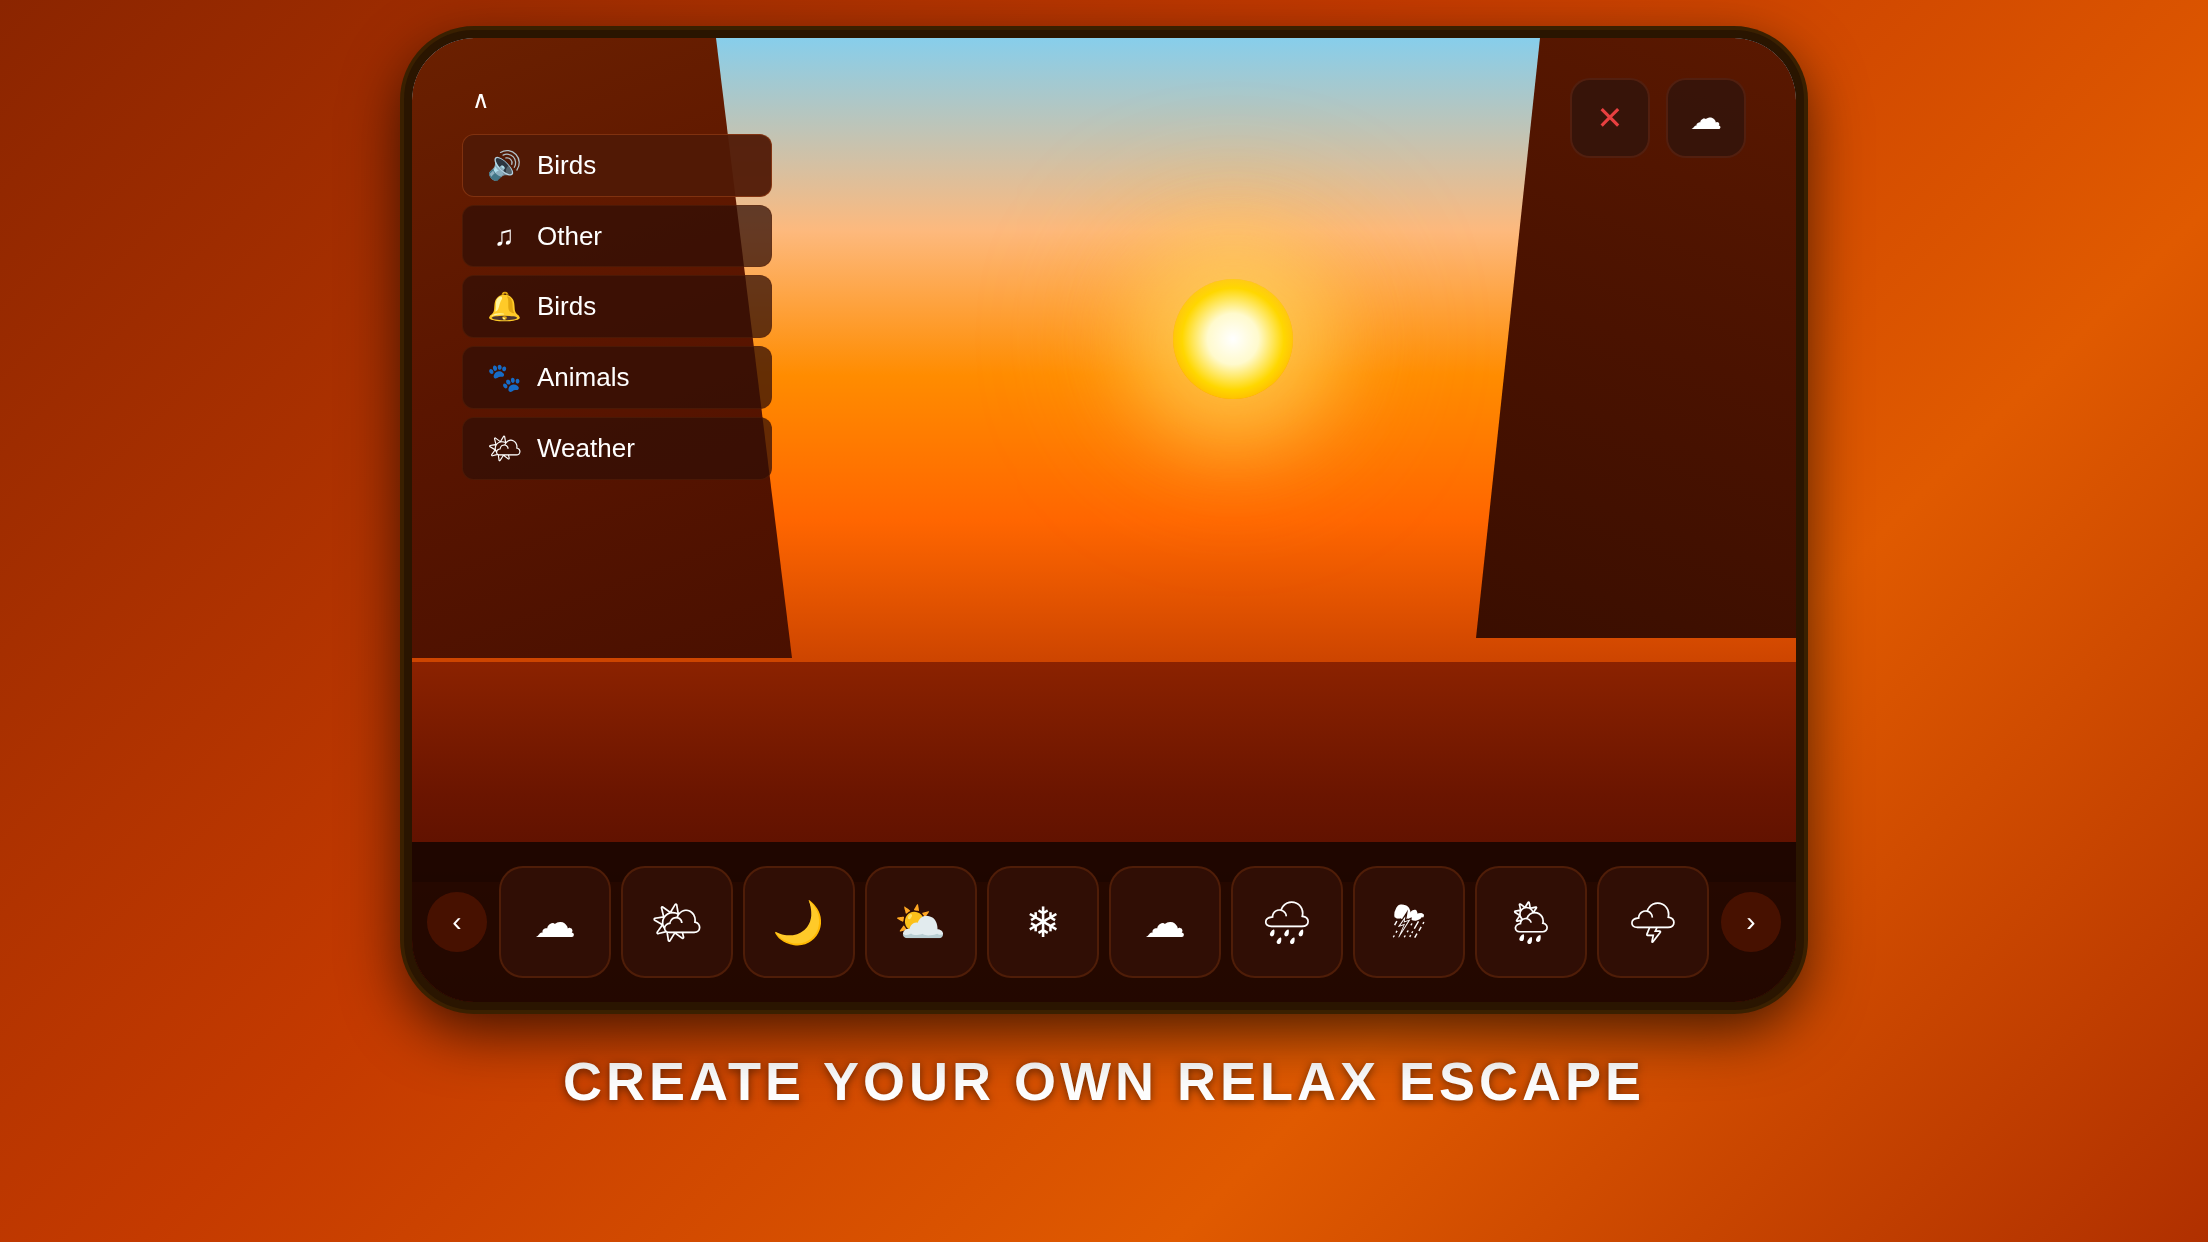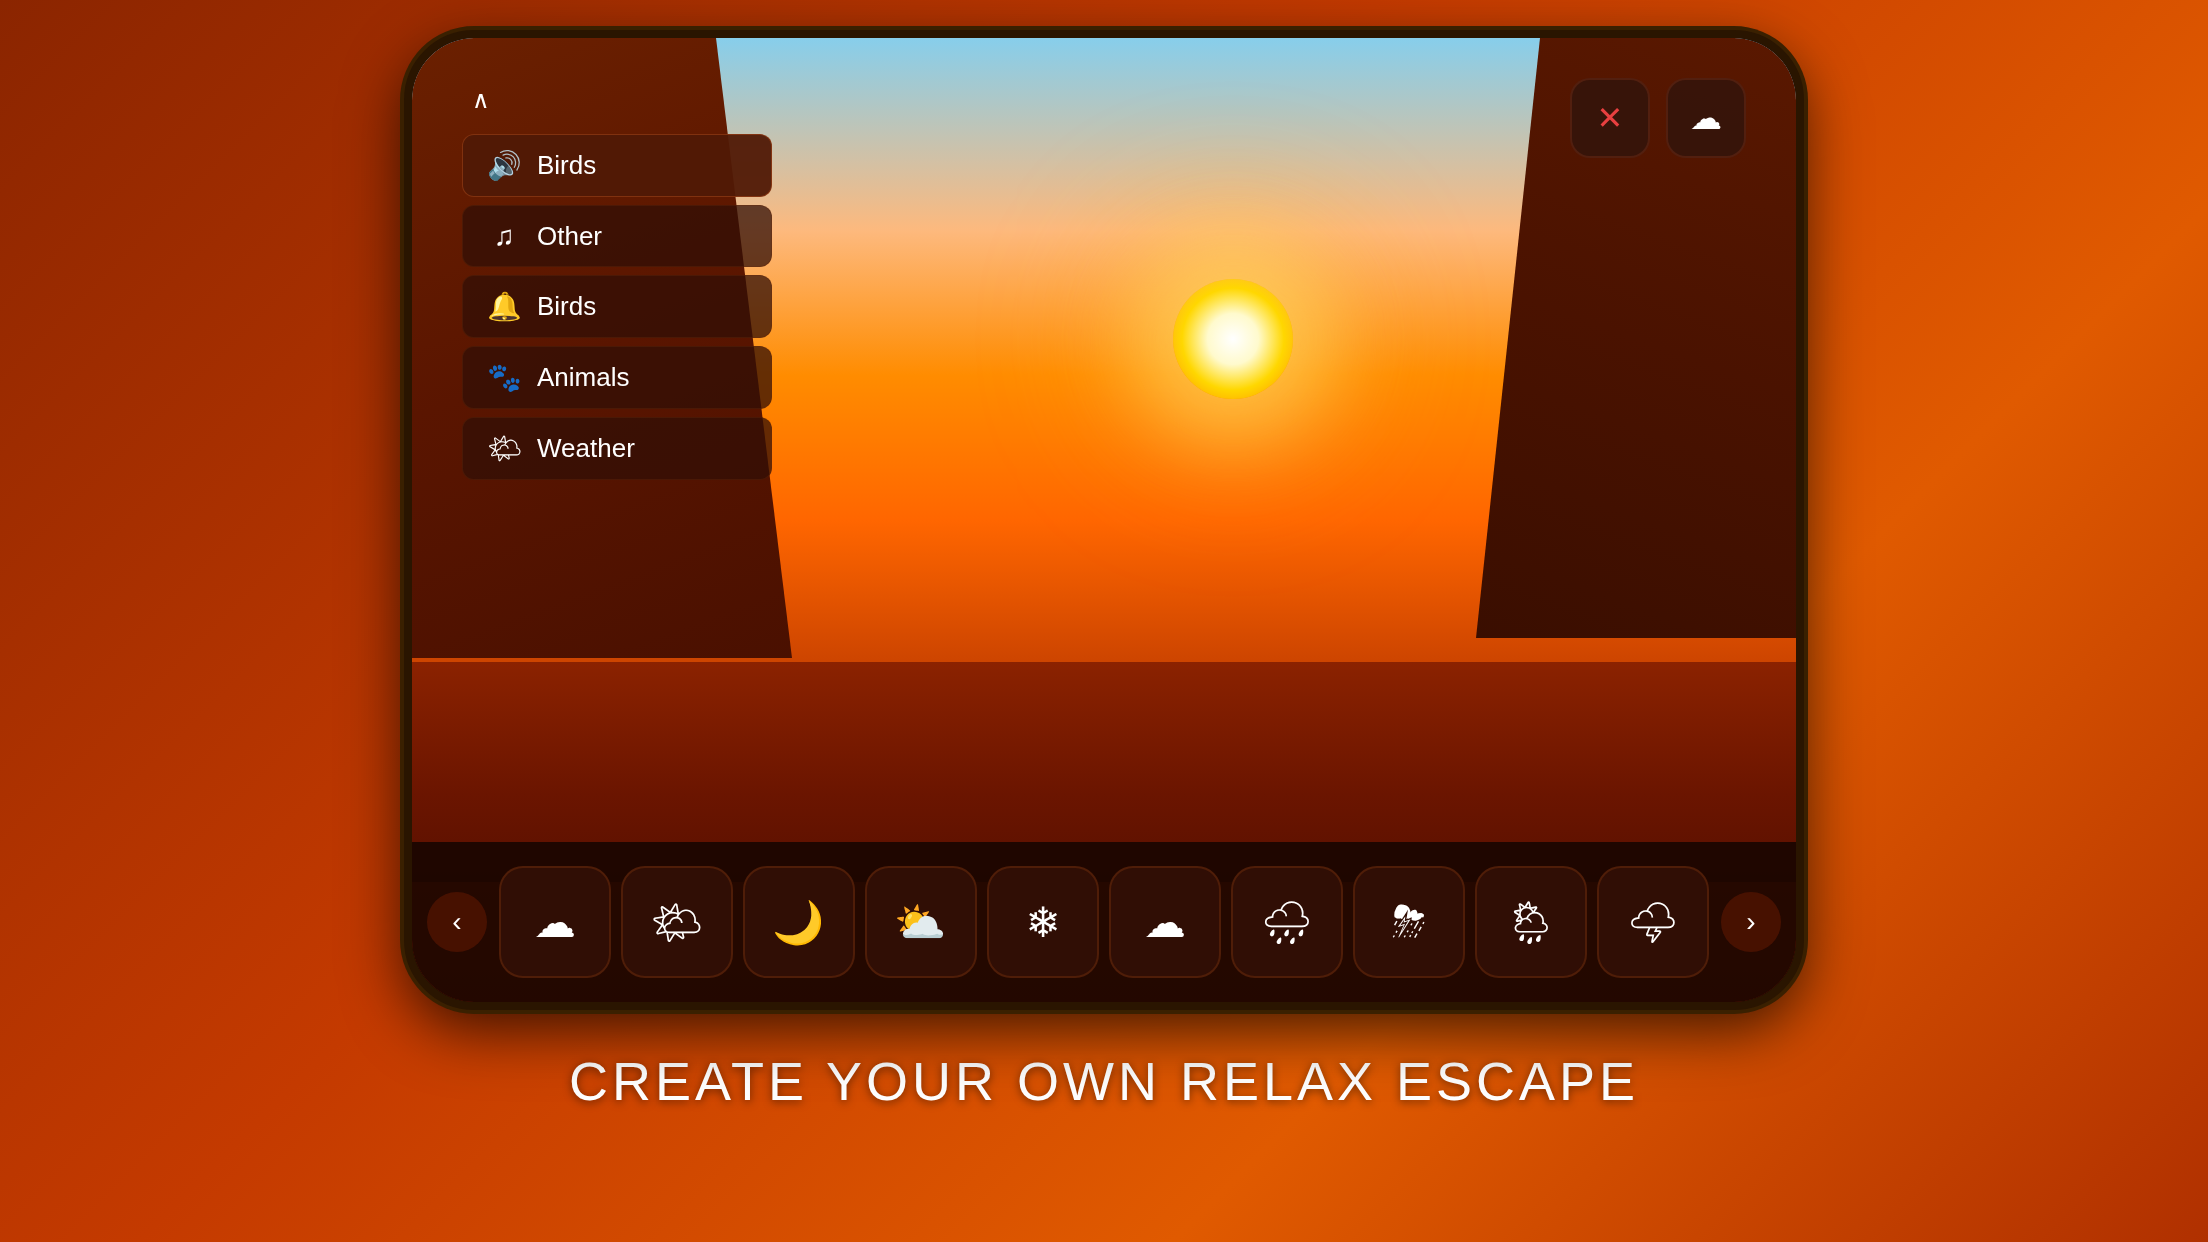--- a/index.html
+++ b/index.html
@@ -225,21 +225,21 @@
     }
 
     .top-btn.close-btn {
       color: #E84040;
     }
 
     
     .tagline {
       color: white;
       font-size: 54px;
-      font-weight: 400;
+      font-weight: 700;
       letter-spacing: 4px;
       text-align: center;
       text-shadow: 0 2px 8px rgba(0,0,0,0.5);
       flex-shrink: 0;
     }
   </style>
 </head>
 <body>
 
 <div class="outer-wrapper">

